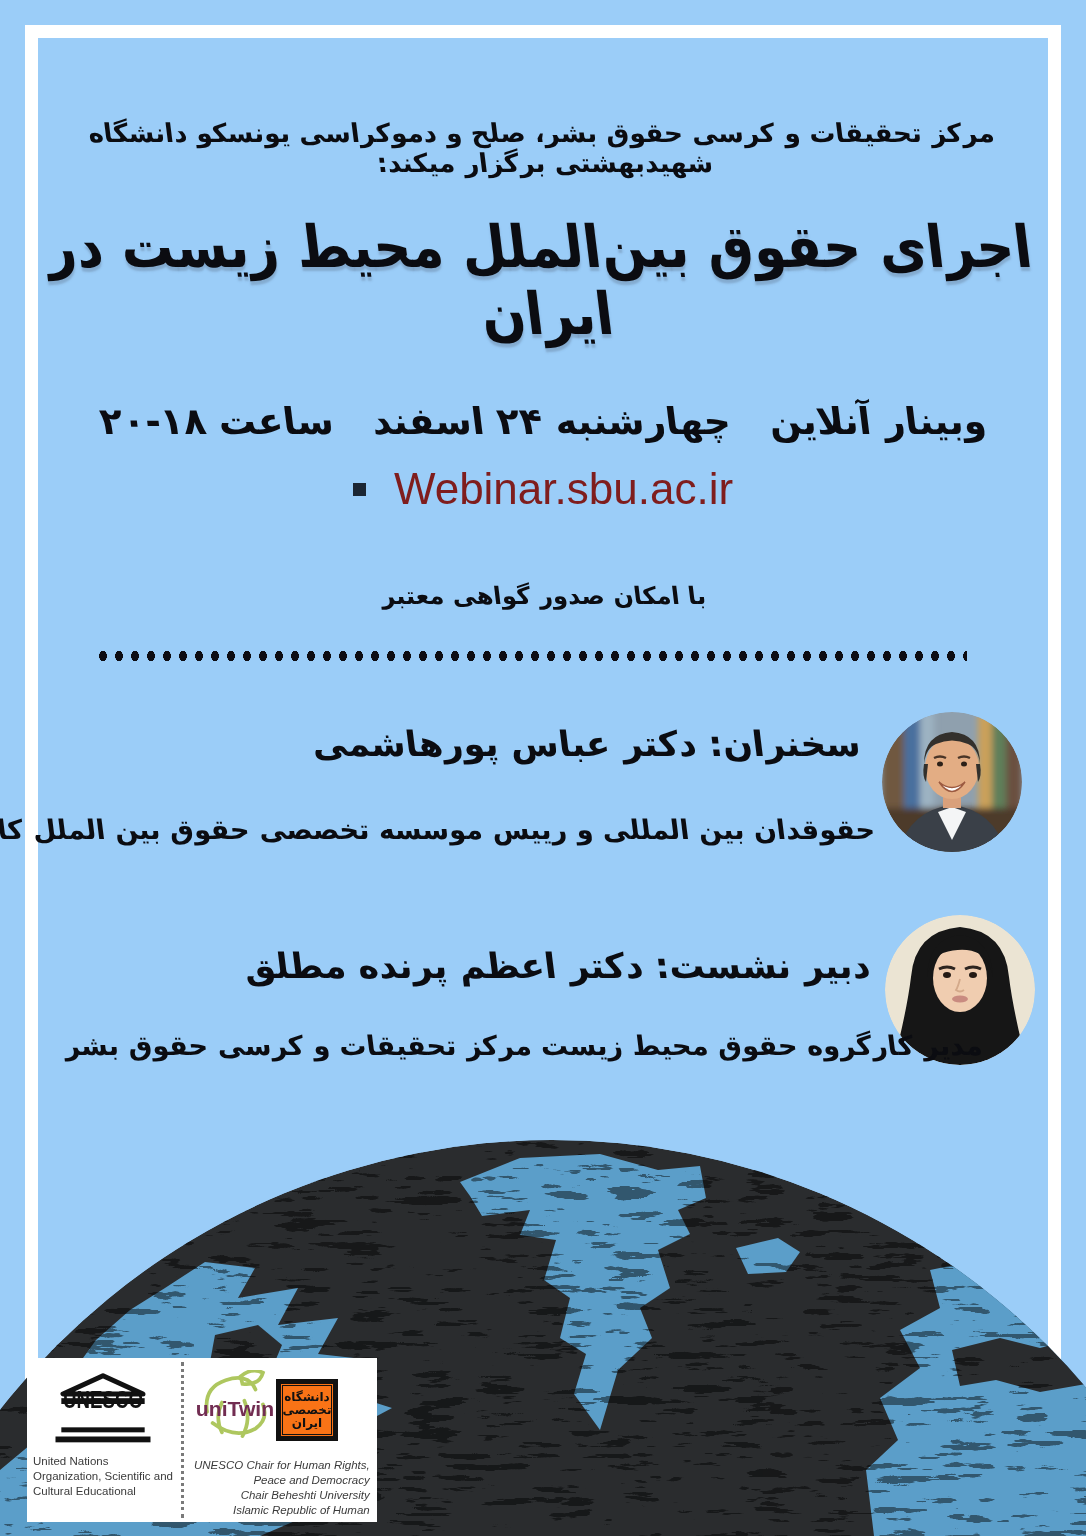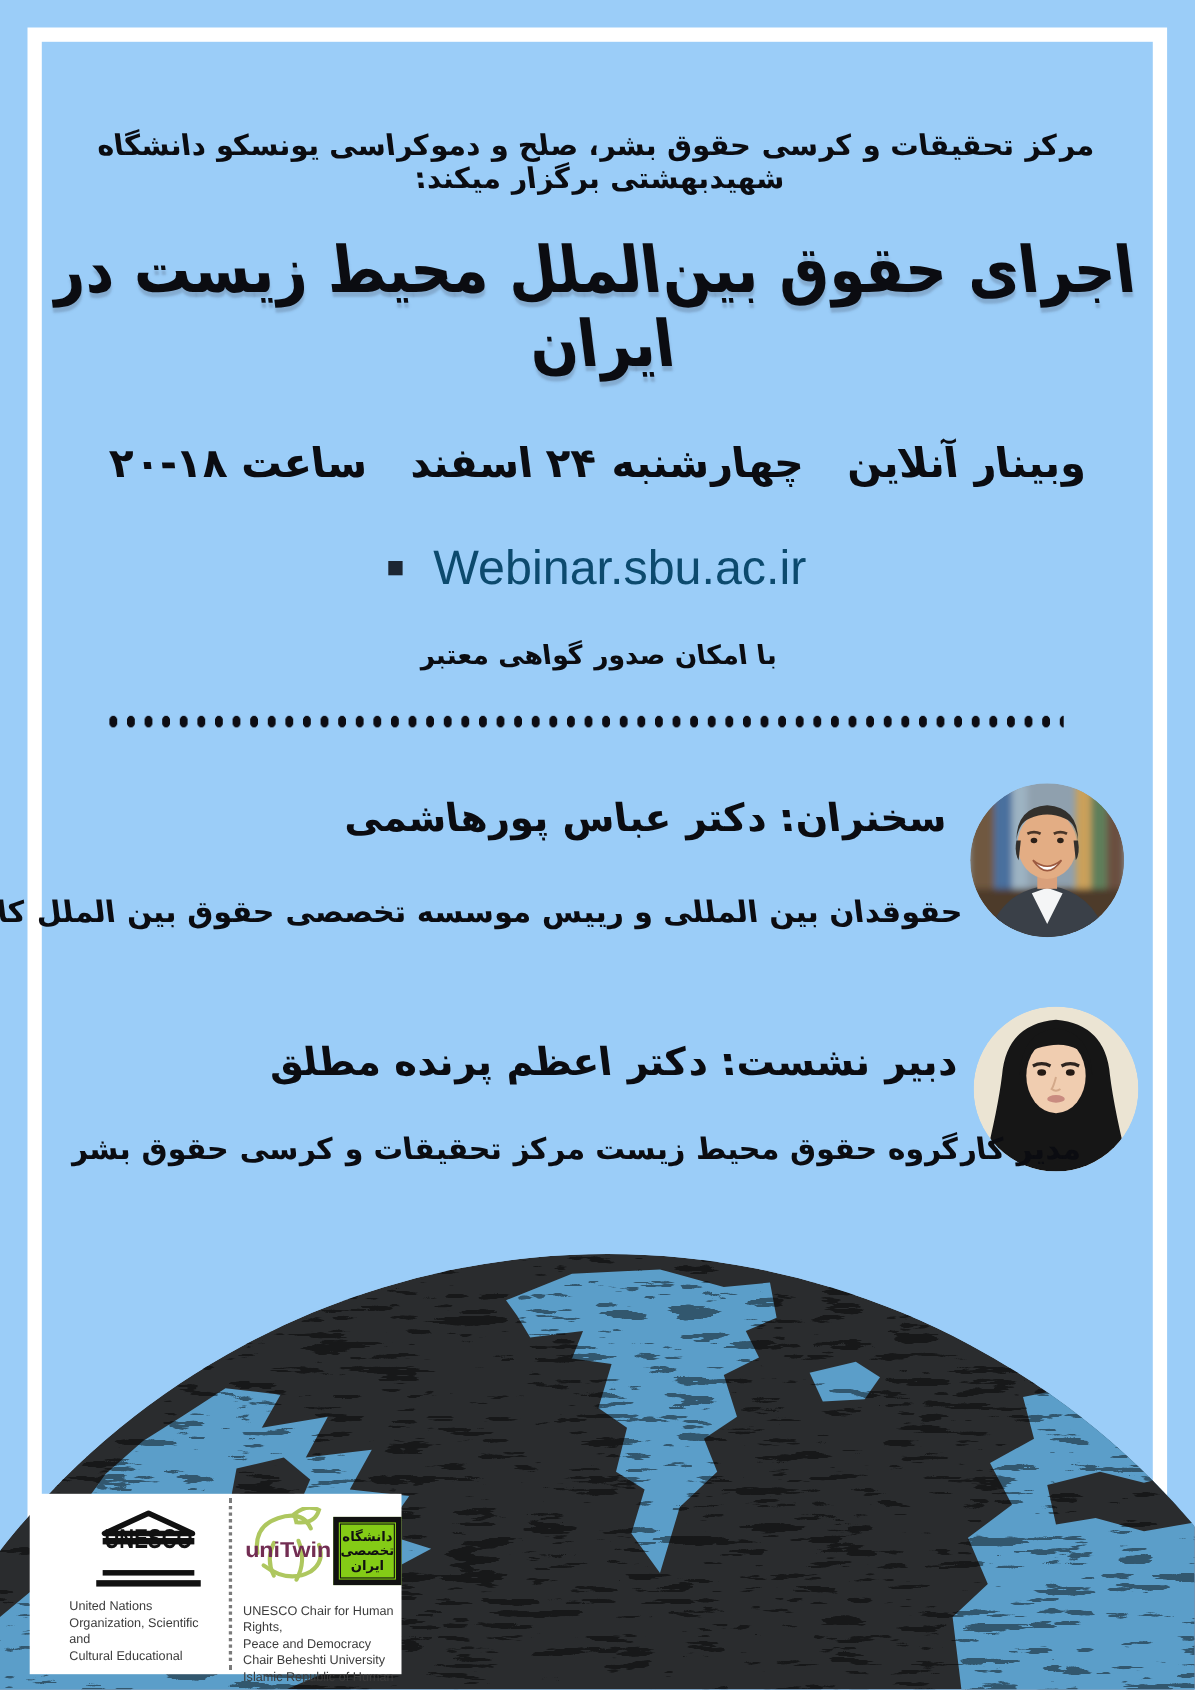--- a/index.html
+++ b/index.html
@@ -21,22 +21,22 @@
   .title{
     position:absolute;left:20px;right:20px;top:220px;text-align:center;
     font-size:52px;z-index:2;
   }
   .title .skew{transform:skewX(7deg) scaleY(1.12);text-shadow:0 4px 2px rgba(90,110,135,.35);}
   .schedule{
     position:absolute;left:40px;right:40px;top:400px;text-align:center;
     font-size:37px;z-index:2;
   }
   .url-line{
-    position:absolute;left:0;right:0;top:492px;text-align:center;z-index:2;
-    color:#0c4a6e;font-family:"Liberation Sans",sans-serif;font-size:44px;
+    position:absolute;left:0;right:0;top:464px;text-align:center;z-index:2;
+    color:#7f1d1d;font-family:"Liberation Sans",sans-serif;font-size:44px;
   }
   .url-bullet{
     display:inline-block;width:13px;height:13px;background:#1c2633;
     margin-right:28px;vertical-align:middle;margin-bottom:6px;
   }
   .cert-line{
     position:absolute;left:55px;right:55px;top:582px;text-align:center;
     font-size:24px;z-index:2;
   }
   .dots-sep{
@@ -48,34 +48,34 @@
   .spk1-name{top:724px;right:226px;}
   .spk2-name{top:946px;right:216px;}
   .spk-desc{position:absolute;font-size:27px;z-index:2;white-space:nowrap;}
   .spk1-desc{top:814px;right:211px;text-align:right;}
   .spk2-desc{top:1030px;left:30px;right:70px;text-align:center;}
   .photo{position:absolute;z-index:2;border-radius:50%;overflow:hidden;}
   .photo1{top:712px;right:64px;width:140px;height:140px;}
   .photo2{top:915px;right:51px;width:150px;height:150px;}
   .globe{position:absolute;left:0;top:1140px;width:1086px;height:396px;z-index:3;}
   .logo-box{
-    position:absolute;left:27px;top:1358px;width:302px;height:164px;
+    position:absolute;left:27px;top:1358px;width:350px;height:164px;
     background:#ffffff;z-index:4;display:flex;
-    font-family:"Liberation Sans",sans-serif;color:#3b3b3b;padding-left:36px;
+    font-family:"Liberation Sans",sans-serif;color:#3b3b3b;
   }
   .logo-col{display:flex;flex-direction:column;align-items:center;}
   .col-unesco{width:152px;padding-top:14px;}
   .col-chair{flex:1;padding-top:12px;align-items:flex-start;padding-left:8px;}
   .v-dots{width:0;border-left:3px dotted #7a7a7a;margin:4px 2px;}
   .caption{font-size:11.5px;line-height:15px;margin-top:8px;}
   .caption.right{align-self:flex-end;padding-right:6px;}
-  .caption.left{text-align:left;}
+  .caption.left{text-align:right;font-style:italic;}
   .chair-logos{display:flex;align-items:center;}
   .sbu-box{
-    width:62px;height:62px;border:5px solid #111;background:#84cc16;
+    width:62px;height:62px;border:5px solid #111;background:#f97316;
     display:flex;align-items:center;justify-content:center;box-sizing:border-box;
   }
   .sbu-inner{
     width:48px;height:48px;border:1.5px solid #111;display:flex;flex-direction:column;
     align-items:center;justify-content:center;direction:rtl;color:#111;
     font-weight:700;font-size:12px;line-height:13px;font-family:"DejaVu Sans",sans-serif;
   }
   .unitwin-text{fill:#722d52;font-weight:700;font-family:"Liberation Sans",sans-serif;}
 </style>
 </head>

